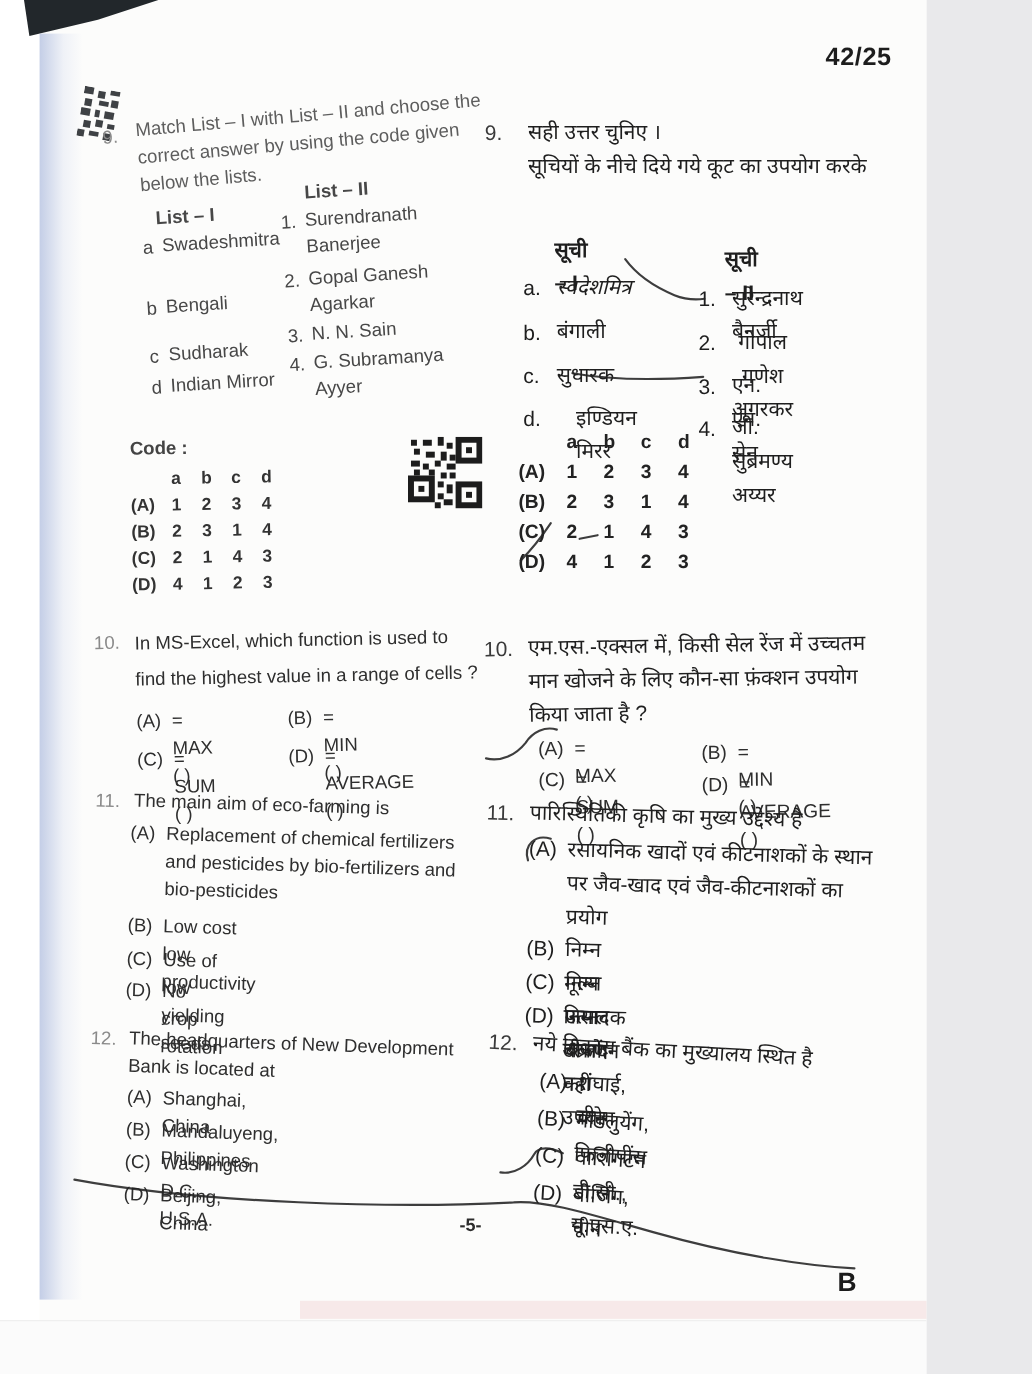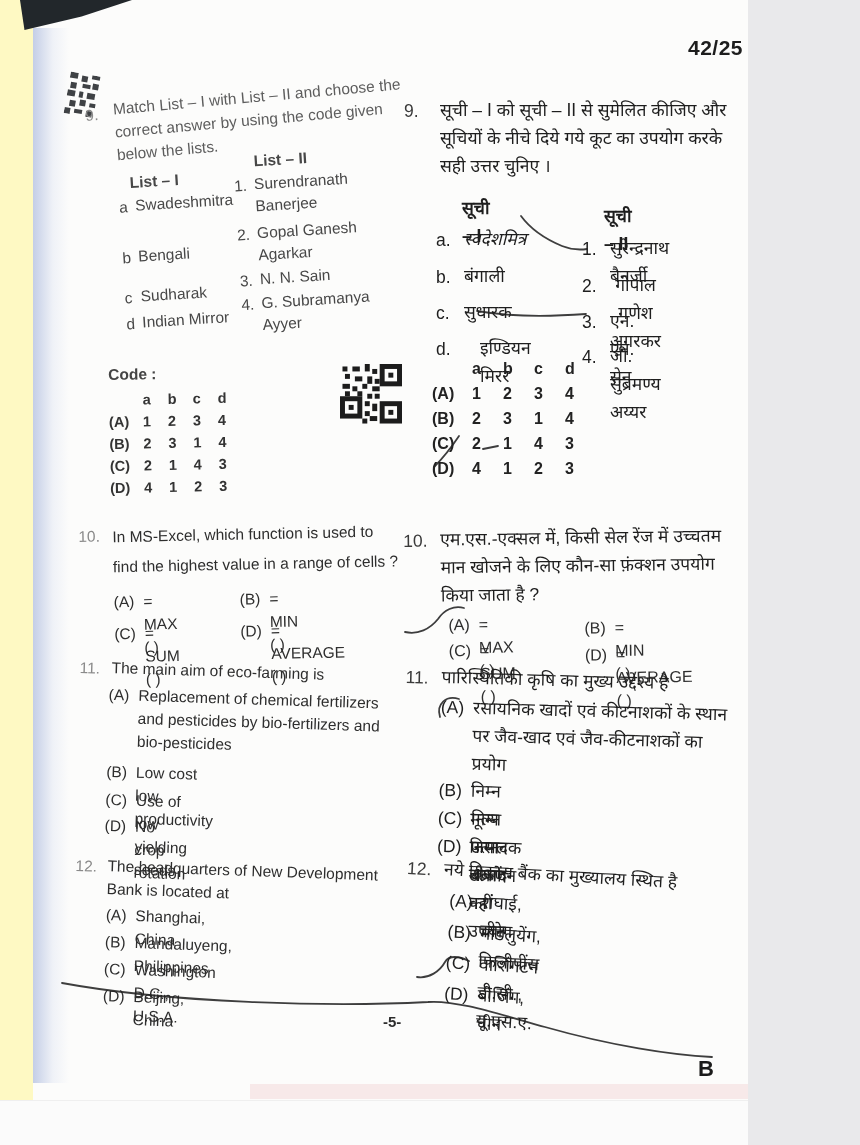--- a/index.html
+++ b/index.html
@@ -1,17 +1,17 @@
 <!DOCTYPE html>
 <html><head>
 <meta charset="utf-8">
 <style>
   html,body{margin:0;padding:0;}
   body{background:#e9e9eb;font-family:"Liberation Sans","DejaVu Sans",sans-serif;}
-  .canvas{position:relative;width:748px;height:1145px;background:#fef9c3;overflow:hidden;}
+  .canvas{position:relative;width:748px;height:1145px;background:#ffffff;overflow:hidden;padding-left:24px;}
   .abs{position:absolute;}
   .sheet{left:33px;top:0;width:808px;height:1100px;background:#fcfcfb;}
   .right-margin{left:841px;top:0;width:19px;height:1145px;background:#f4f4f5;}
   .black-corner{left:20px;top:0;width:112px;height:30px;background:#22272b;
     clip-path:polygon(0 0,100% 0,55% 55%,4% 100%);}
   .edge-grad{left:33px;top:28px;width:36px;height:1055px;
     background:linear-gradient(to right,rgba(140,160,210,.5),rgba(200,210,235,.25) 55%,rgba(255,255,255,0));}
   .pink-band{left:250px;top:1084px;width:610px;height:15px;background:rgba(232,170,170,.22);}
   .footer-band{left:0;top:1100px;width:860px;height:45px;background:#fbfbfb;border-top:1px solid #efefef;}
 
@@ -242,23 +242,22 @@
     </div>
     <div class="abs en-text opt" style="left:32px;top:130px;">
       <span class="k">(D)</span>
         <span>Beijing, China</span>
     </div>
   </div>
 
   <div class="abs" style="left:404px;top:96px;">
     <span class="abs hi-text qnum" style="left:0;top:1px;">9.</span>
     <div class="abs hi-text" style="left:36px;top:0;width:350px;">
-      <div>सूची – I को सूची – II से सुमेलित कीजिए और</div>
+      <div>सही उत्तर चुनिए ।</div>
       <div>सूचियों के नीचे दिये गये कूट का उपयोग करके</div>
-      <div>सही उत्तर चुनिए ।</div>
     </div>
     <span class="abs hi-text bold" style="left:58px;top:98px;">सूची – I</span>
     <span class="abs hi-text bold" style="left:200px;top:106px;">सूची – II</span>
 
     <span class="abs hi-text" style="left:32px;top:130px;">a.</span>
     <span class="abs hi-text" style="left:60px;top:129px;font-style:italic;">स्वदेशमित्र</span>
     <span class="abs hi-text" style="left:32px;top:167px;">b.</span>
     <span class="abs hi-text" style="left:60px;top:166px;">बंगाली</span>
     <span class="abs hi-text" style="left:32px;top:203px;">c.</span>
     <span class="abs hi-text" style="left:60px;top:202px;">सुधारक</span>

